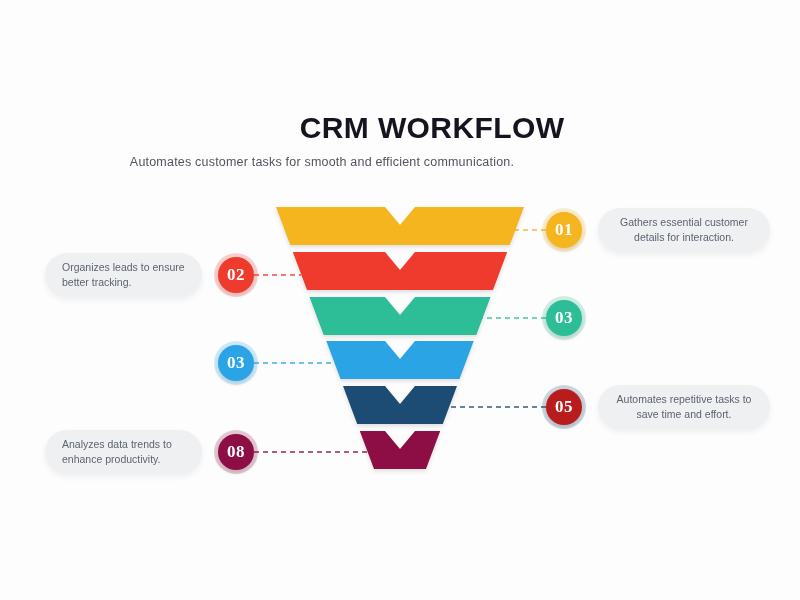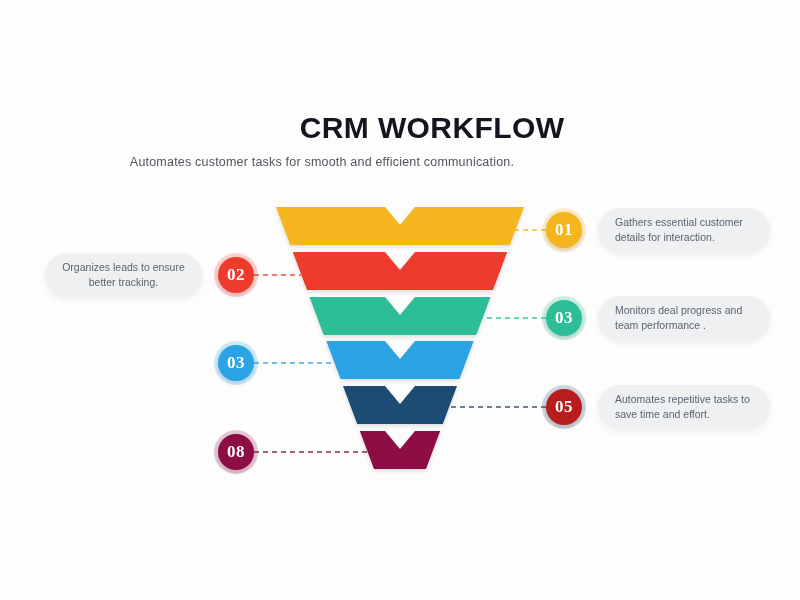--- a/index.html
+++ b/index.html
@@ -40,22 +40,22 @@
   .b6{left:218px;top:434px}
 
   .pill{
     position:absolute;box-sizing:border-box;height:44px;
     border-radius:22px;
     display:flex;align-items:center;
     font-size:10.5px;line-height:1.45;
     box-shadow:0 3px 6px rgba(0,0,0,.06);
     z-index:2;
   }
-  .pill.left{width:157px;justify-content:flex-end;text-align:center;padding:12px 17px}
-  .pill.right{width:172px;justify-content:flex-start;text-align:left;padding:0 17px}
+  .pill.left{width:157px;justify-content:flex-end;text-align:left;padding:12px 17px}
+  .pill.right{width:172px;justify-content:flex-start;text-align:center;padding:0 17px}
   .p1{left:598px;top:208px}
   .p2{left:45px;top:253px}
   .p3{left:598px;top:296px}
   .p4{left:45px;top:341px}
   .p5{left:598px;top:385px}
   .p6{left:45px;top:430px}
 </style>
 </head>
 <body style="background: rgb(253, 253, 253);">
 
@@ -83,16 +83,16 @@
 
   <div class="badge b1" style="background: rgb(245, 181, 30); box-shadow: rgba(245, 181, 30, 0.22) 0px 0px 0px 4px, rgba(0, 0, 0, 0.18) 0px 2px 5px;">01</div>
   <div class="badge b2" style="background: rgb(239, 59, 45); box-shadow: rgba(239, 59, 45, 0.22) 0px 0px 0px 4px, rgba(0, 0, 0, 0.18) 0px 2px 5px;">02</div>
   <div class="badge b3" style="background: rgb(45, 190, 151); box-shadow: rgba(45, 190, 151, 0.22) 0px 0px 0px 4px, rgba(0, 0, 0, 0.18) 0px 2px 5px;">03</div>
   <div class="badge b4" style="background: rgb(42, 164, 229); box-shadow: rgba(42, 164, 229, 0.22) 0px 0px 0px 4px, rgba(0, 0, 0, 0.18) 0px 2px 5px;">03</div>
   <div class="badge b5" style="background: #b91c1c; box-shadow: rgba(28, 76, 115, 0.22) 0px 0px 0px 4px, rgba(0, 0, 0, 0.18) 0px 2px 5px;">05</div>
   <div class="badge b6" style="background: rgb(140, 14, 69); box-shadow: rgba(140, 14, 69, 0.22) 0px 0px 0px 4px, rgba(0, 0, 0, 0.18) 0px 2px 5px;">08</div>
 
   <div class="pill right p1" style="color: rgb(93, 99, 112); background: rgb(238, 240, 242);">Gathers essential customer details for interaction.</div>
   <div class="pill left p2" style="color: rgb(93, 99, 112); background: rgb(238, 240, 242);">Organizes leads to ensure better tracking.</div>
-  <div class="pill right p3" style="color: rgb(93, 99, 112); background: rgb(238, 240, 242);">Monitors deal progress and team performance .</div>
   <div class="pill right p5" style="color: rgb(93, 99, 112); background: rgb(238, 240, 242);">Automates repetitive tasks to save time and effort.</div>
+  <div class="pill left p6" style="color: rgb(93, 99, 112); background: rgb(238, 240, 242);">Analyzes data trends to enhance productivity.</div>
 
 </div>
 
 </body></html>

